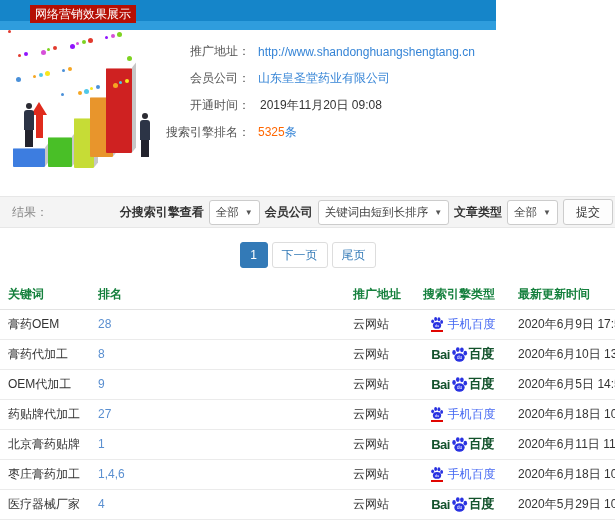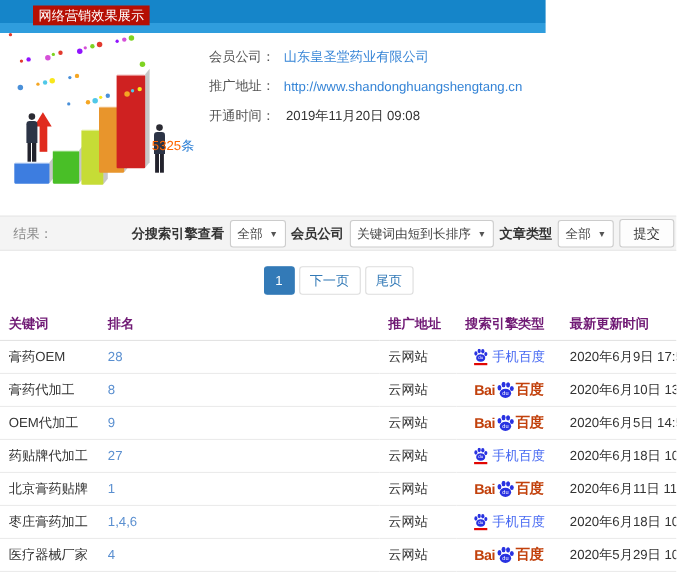--- a/index.html
+++ b/index.html
@@ -69,25 +69,25 @@
   .pager { display:flex; justify-content:center; gap:4px; margin:14px 0 12px; }
   .page-item { min-width:28px; height:26px; display:flex; align-items:center; justify-content:center;
     padding:0 9px; border:1px solid #ddd; border-radius:3px; background:#fff; color:#337ab7;
     cursor:pointer; font-size:12px; }
   .page-item.active { background:#337ab7; border-color:#337ab7; color:#fff; }
 
   
   table { width:615px; border-collapse:collapse; table-layout:fixed; }
   th, td { text-align:left; padding:0 8px; height:29px; font-size:12px;
     border-bottom:1px solid #ebebeb; overflow:hidden; white-space:nowrap; }
-  th { color:#701a75; font-weight:bold; border-bottom:1px solid #e3e3e3;margin-top:10px; }
+  th { color:#15803d; font-weight:bold; border-bottom:1px solid #e3e3e3;margin-top:10px; }
   col.c1{width:90px;} col.c2{width:255px;} col.c3{width:70px;} col.c4{width:95px;} col.c5{width:105px;}
   td.rank-cell { color:#5a8fd0; }
   .engine-cell { display:flex; align-items:center; justify-content:center; gap:4px; height:29px; }
-  .baidu-red { color:#c2410c; font-weight:bold; font-size:13px; letter-spacing:-.5px; }
+  .baidu-red { color:#14532d; font-weight:bold; font-size:13px; letter-spacing:-.5px; }
   .mobile-label { color:#4668f2; font-size:12px; }
   .paw-wrap { display:inline-flex; flex-direction:column; align-items:center; line-height:0; }
   .paw-underline { width:12px; height:2px; background:#e10602; margin-top:1px; }
 </style>
 </head>
 <body>
 
 <div class="topbar">
   <span class="title-badge">网络营销效果展示</span>
 </div>
@@ -138,32 +138,33 @@
         <span class="confetti-dot" style="left: 84px; top: 59px; width: 5px; height: 5px; background: rgb(80, 200, 232);"></span>
         <span class="confetti-dot" style="left: 18px; top: 24px; width: 3px; height: 3px; background: rgb(226, 58, 46);"></span>
         <span class="confetti-dot" style="left: 78px; top: 61px; width: 4px; height: 4px; background: rgb(245, 166, 35);"></span>
         <span class="confetti-dot" style="left: 127px; top: 26px; width: 5px; height: 5px; background: rgb(126, 211, 33);"></span>
         <span class="confetti-dot" style="left: 61px; top: 63px; width: 3px; height: 3px; background: rgb(74, 144, 217);"></span>
       </div>
   </div>
 
   <div class="info">
     <div class="info-row">
+      <span class="info-label">推广地址：</span>
+      <a class="info-value link">http://www.shandonghuangshengtang.cn</a>
+    </div>
+    <div class="info-row">
       <span class="info-label">会员公司：</span>
       <a class="info-value link">山东皇圣堂药业有限公司</a>
-    </div>
-    <div class="info-row">
-      <span class="info-label">推广地址：</span>
-      <a class="info-value link">http://www.shandonghuangshengtang.cn</a>
     </div>
     <div class="info-row">
       <span class="info-label">开通时间：</span>
       <span class="info-value plain-value">2019年11月20日 09:08</span>
     </div>
     <div class="info-row">
+      <span class="info-label">搜索引擎排名：</span>
       <span class="info-value">
         <span class="count-num">5325</span><span class="count-unit">条</span>
       </span>
     </div>
   </div>
 </div>
 
 <div class="filterbar">
   <span class="result-label">结果：</span>
   <div class="filter-right">

